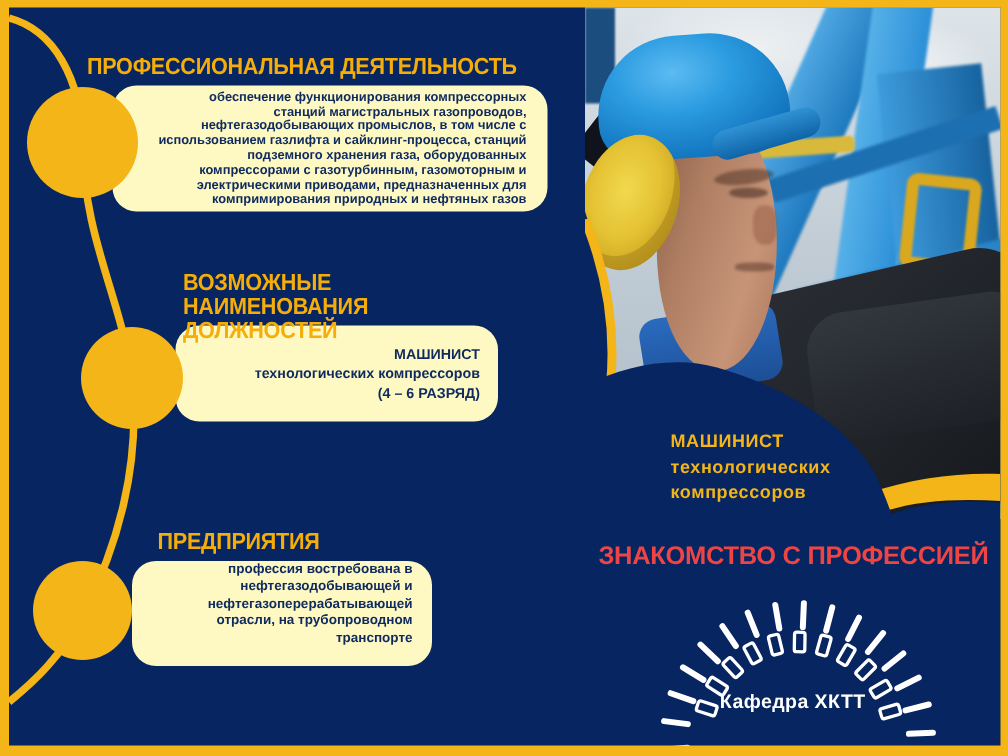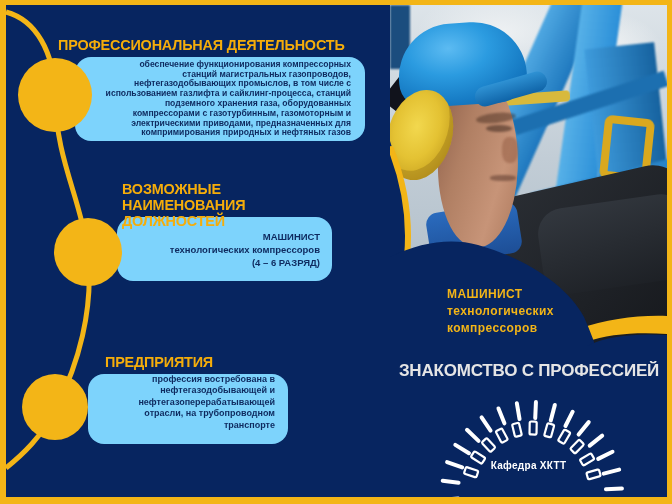--- a/index.html
+++ b/index.html
@@ -18,21 +18,21 @@
   .frame.r{left:667px;top:0;width:5px;height:504px;}
 
   
   .heading{
     color:#F5AD0A;font-weight:bold;font-size:15.5px;line-height:16px;
     letter-spacing:-0.2px;transform:scaleX(0.93);transform-origin:left top;
     white-space:nowrap;z-index:6;
   }
   .heading.wrap{white-space:normal;width:228px;}
   .infobox{
-    background:#7dd3fc;border-radius:16px;z-index:4;
+    background:#fef9c3;border-radius:16px;z-index:4;
     color:#0E2A5F;font-weight:bold;text-align:right;
     display:flex;flex-direction:column;justify-content:center;
     box-sizing:border-box;
   }
   .box1{left:75px;top:57px;width:290px;height:84px;font-size:8.6px;line-height:9.8px;padding:5px 14px 5px 30px;}
   .box2{left:117px;top:217px;width:215px;height:64px;font-size:9.5px;line-height:13px;padding:5px 12px;white-space:pre-line;}
   .box3{left:88px;top:374px;width:200px;height:70px;font-size:9px;line-height:11.6px;padding:5px 13px 18px 40px;}
   .h1pos{left:58px;top:37px;}
   .h2pos{left:122px;top:181px;}
   .h3pos{left:105px;top:354px;}
@@ -72,24 +72,24 @@
     box-shadow:inset -6px -8px 0 rgba(140,105,20,.35);}
   .neck{left:60px;top:186px;width:46px;height:58px;background:#A9755A;transform:rotate(-4deg);border-radius:10px;}
   .collar{left:38px;top:202px;width:92px;height:52px;background:linear-gradient(180deg,#2A6BBE,#1D4E96);border-radius:12px;transform:rotate(-9deg);}
   .jacket{left:72px;top:178px;width:240px;height:170px;background:linear-gradient(150deg,#2C3036,#1E2126 60%,#15171B);border-radius:36px;transform:rotate(-13deg);}
   .arm{left:150px;top:196px;width:150px;height:86px;background:linear-gradient(170deg,#33383F,#1C1F24);border-radius:26px;transform:rotate(-8deg);}
   #photo-overlay{position:absolute;left:0;top:0;}
 
   
   .prof-block{left:447px;top:286px;z-index:20;color:#F3B517;font-weight:bold;
     font-size:12px;line-height:17px;letter-spacing:0.4px;white-space:pre-line;}
-  .main-title{left:392px;top:361px;width:274px;z-index:20;color:#e5e5e5;font-weight:bold;
+  .main-title{left:392px;top:361px;width:274px;z-index:20;color:#ef4444;font-weight:bold;
     font-size:17px;text-align:center;letter-spacing:-0.2px;white-space:nowrap;}
   .dept{left:390px;top:460px;width:277px;z-index:22;color:#FFFFFF;font-weight:bold;
-    font-size:10px;text-align:center;letter-spacing:0.3px;}
+    font-size:13px;text-align:center;letter-spacing:0.3px;}
   #gauge{left:390px;top:392px;z-index:21;}
 </style>
 </head>
 <body>
 
 <div class="page">
 
   <svg id="left-deco" class="abs" width="390" height="504" viewBox="0 0 390 504">
     <path d="M 6 12 C 36 20 54 52 55 95 C 56 160 80 196 88 252 C 94 310 78 365 56 408 C 42 437 22 455 6 468" fill="none" stroke="#F3B517" stroke-width="5"></path>
     <circle cx="55" cy="95" r="37" fill="#F3B517"></circle>

